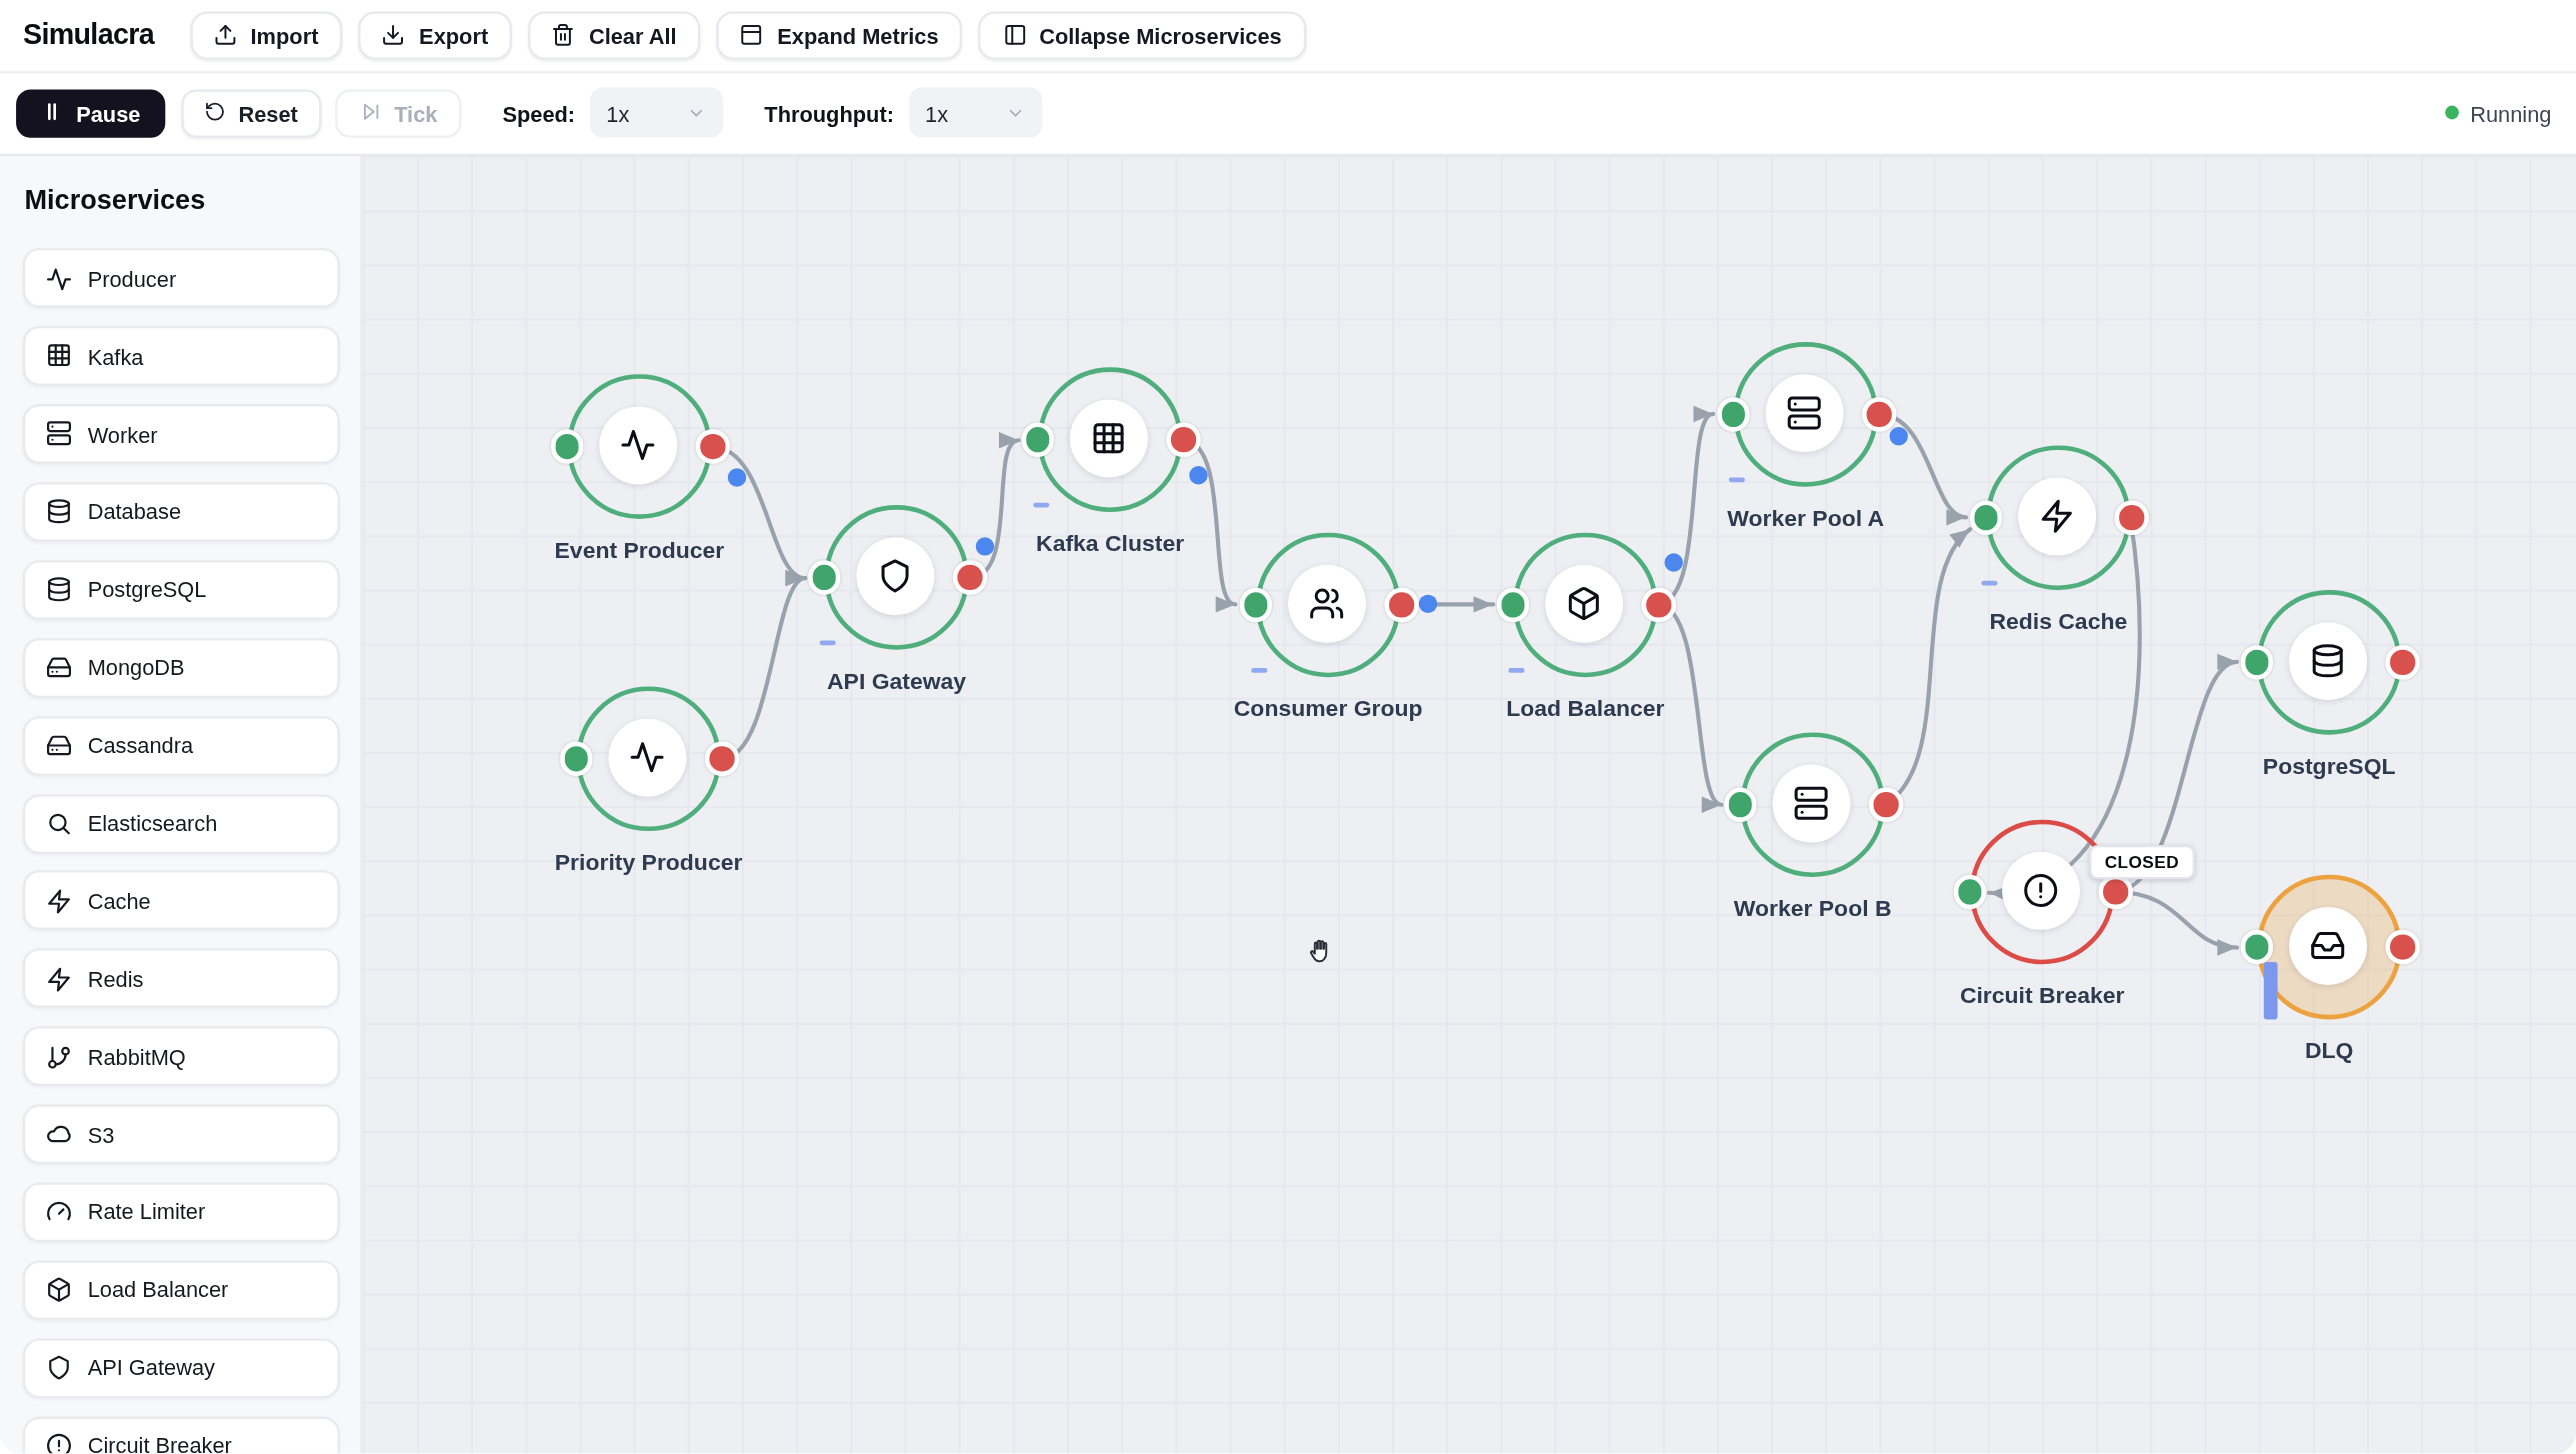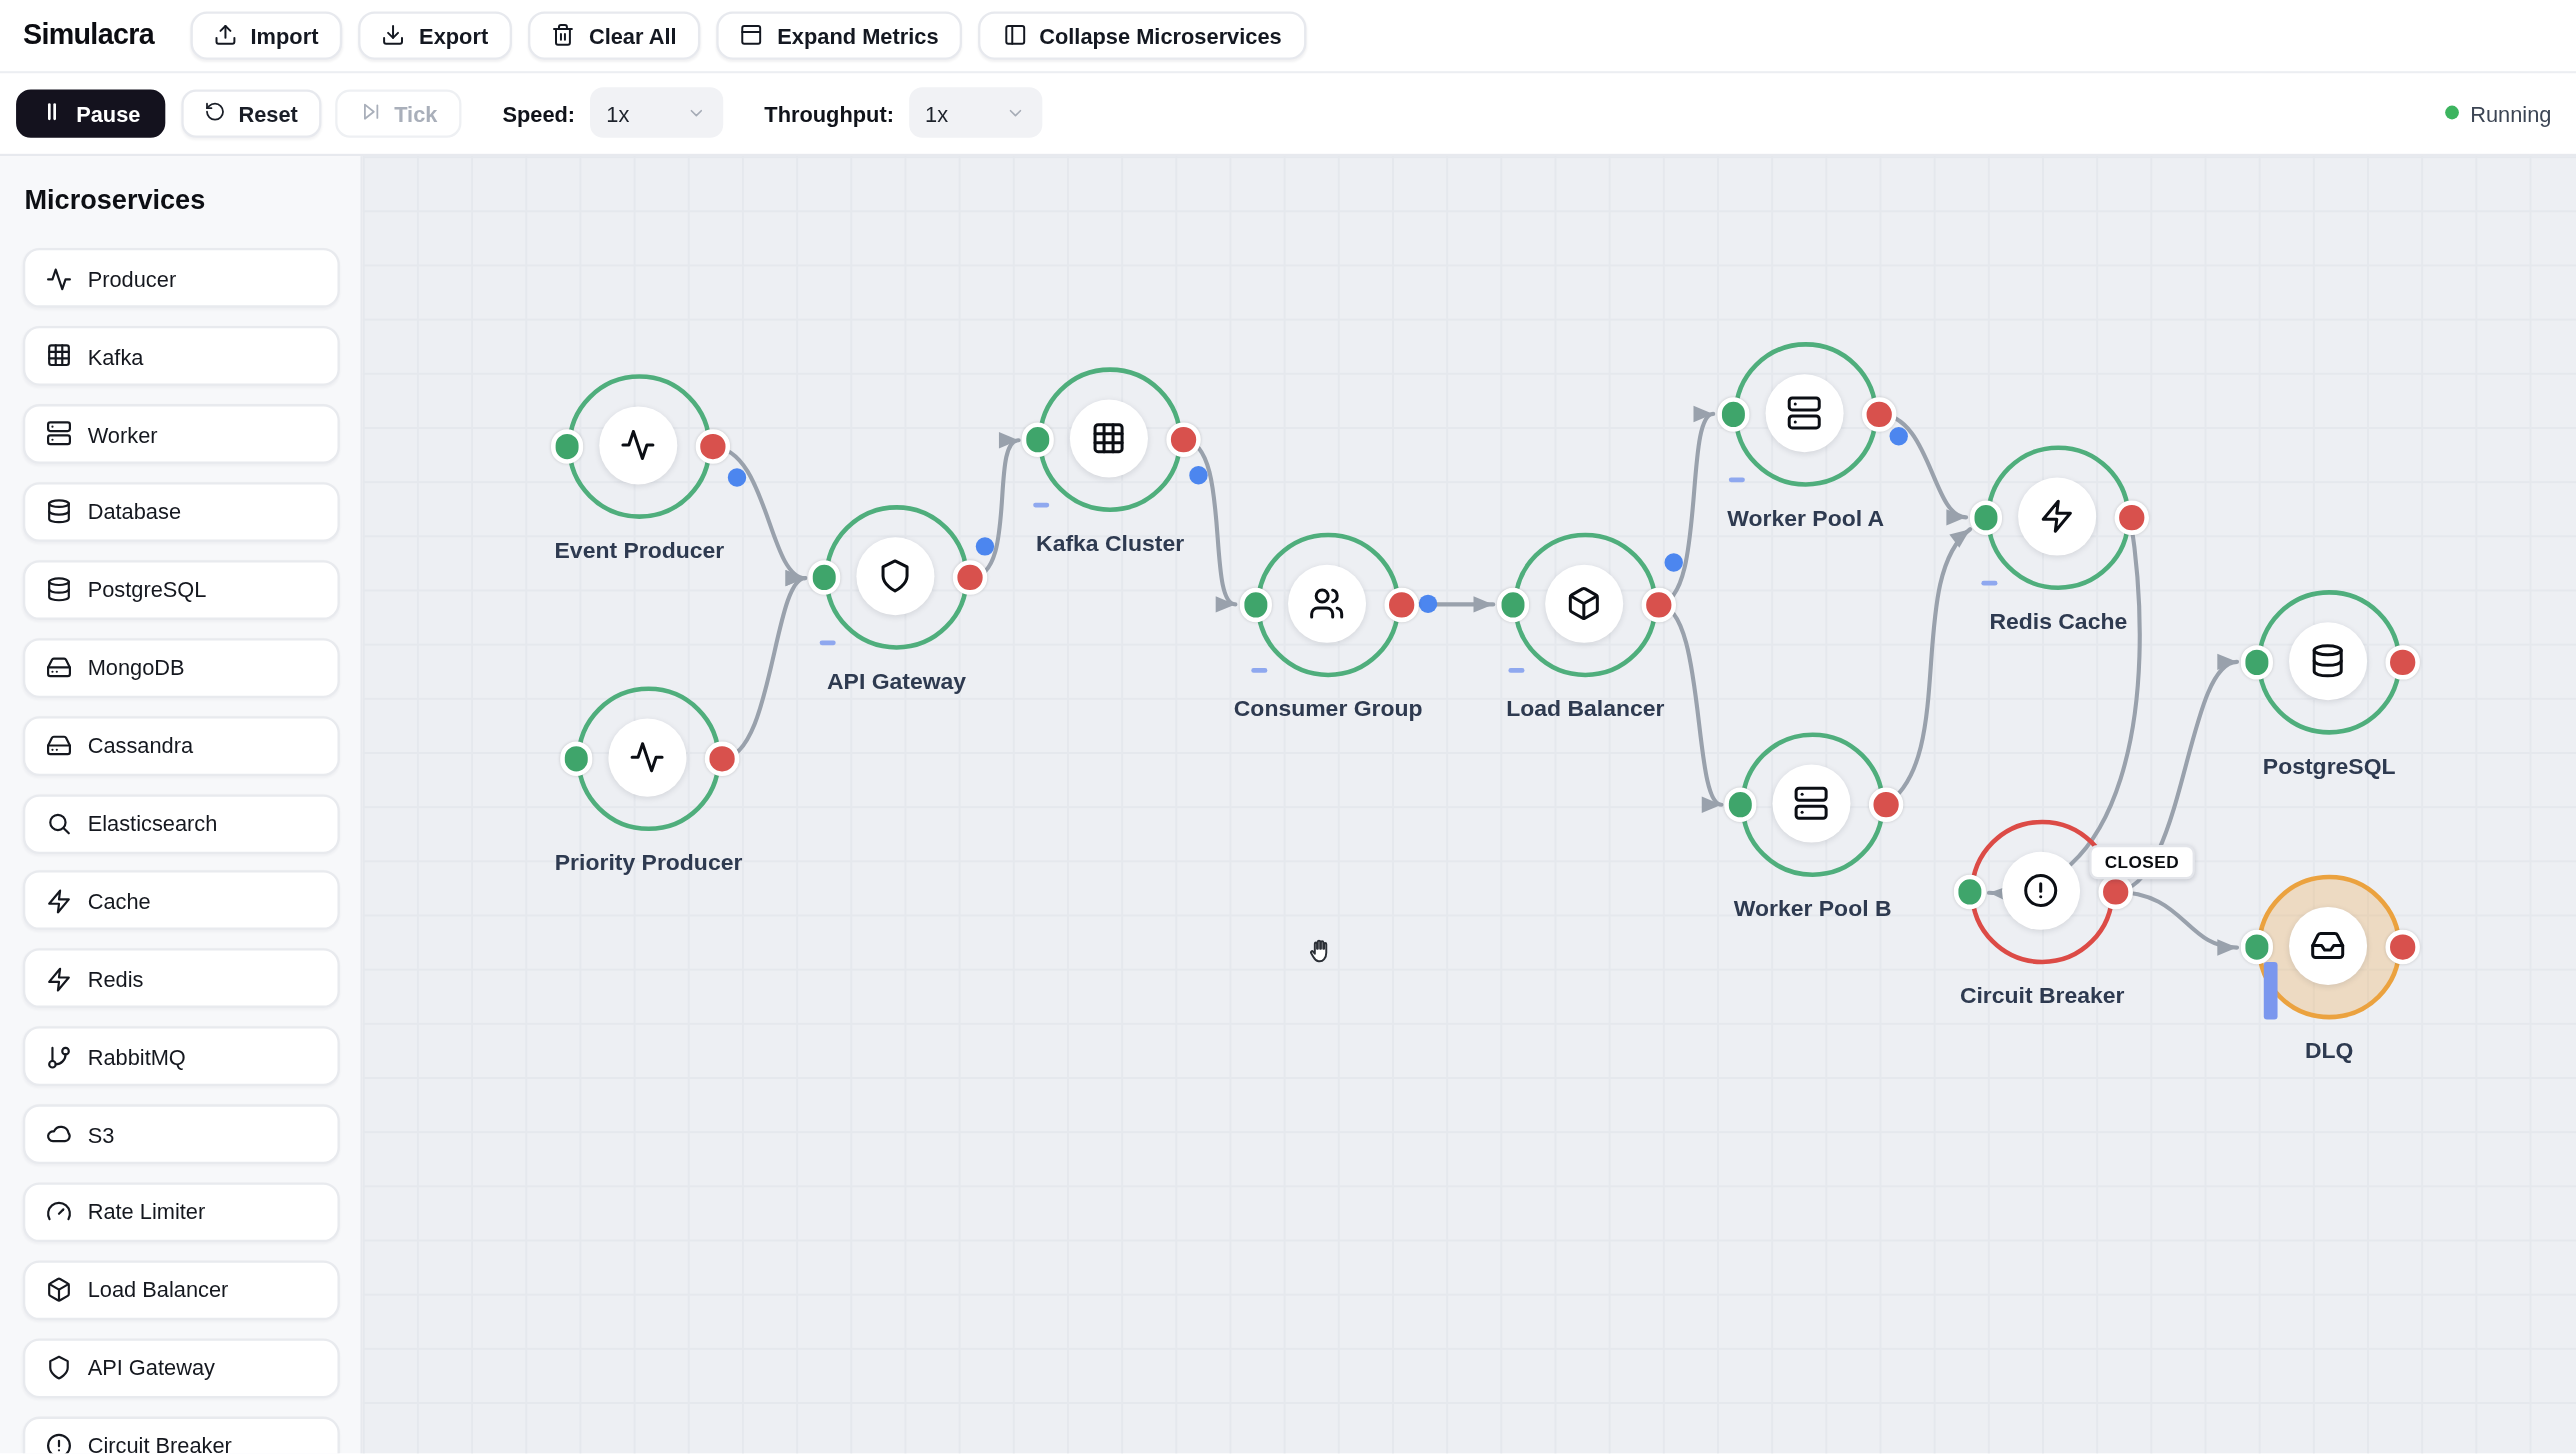--- a/index.html
+++ b/index.html
@@ -1,16 +1,16 @@
 <!DOCTYPE html>
 <html style="font-size:11.4px"><head>
 <meta charset="utf-8">
 <style>
   html,body{margin:0;padding:0;background:#fff;}
-  #stage{width:2576px;height:1454px;overflow:hidden;position:relative;}
+  #stage{width:2576px;height:1454px;overflow:hidden;position:relative;border-radius:21px;}
   #app{width:1122px;height:633px;transform:scale(2.295918);transform-origin:0 0;
        font-family:"Liberation Sans",sans-serif;position:relative;background:#fff;color:#141821;}
 
   
   .row1{position:absolute;left:0;top:0;width:100%;height:31.5px;background:#fff;
         border-bottom:0.7px solid #eceef2;display:flex;align-items:center;padding:0 10px;box-sizing:border-box;}
   .logo{font-size:12.5px;font-weight:800;letter-spacing:-0.3px;color:#0c0d12;margin-right:15.7px;}
   .tb-group{display:flex;gap:7.2px;}
   .tb-btn{display:inline-flex;align-items:center;gap:5.7px;height:21.5px;padding:0 9.3px;border:0.7px solid #e7e9ee;
         border-radius:7.2px;background:#fff;font-size:9.5px;font-weight:600;color:#141821;

